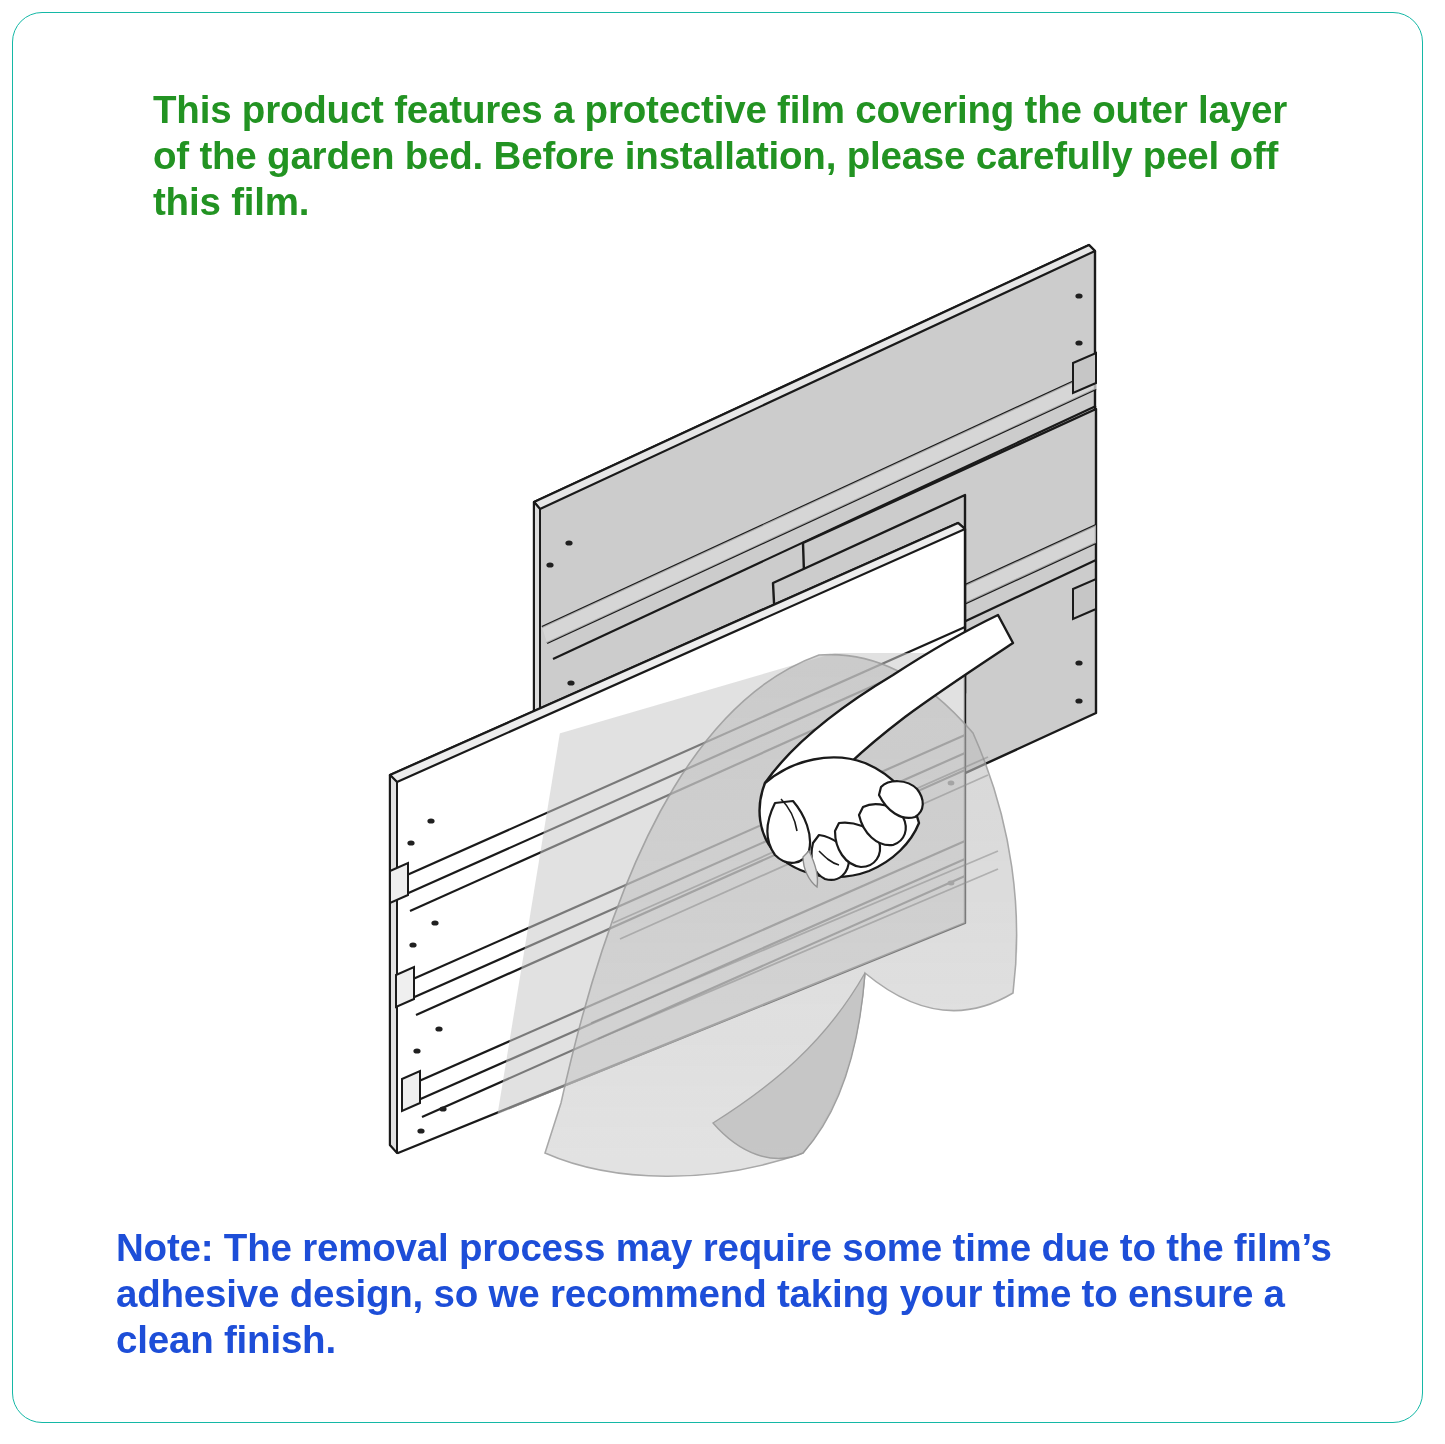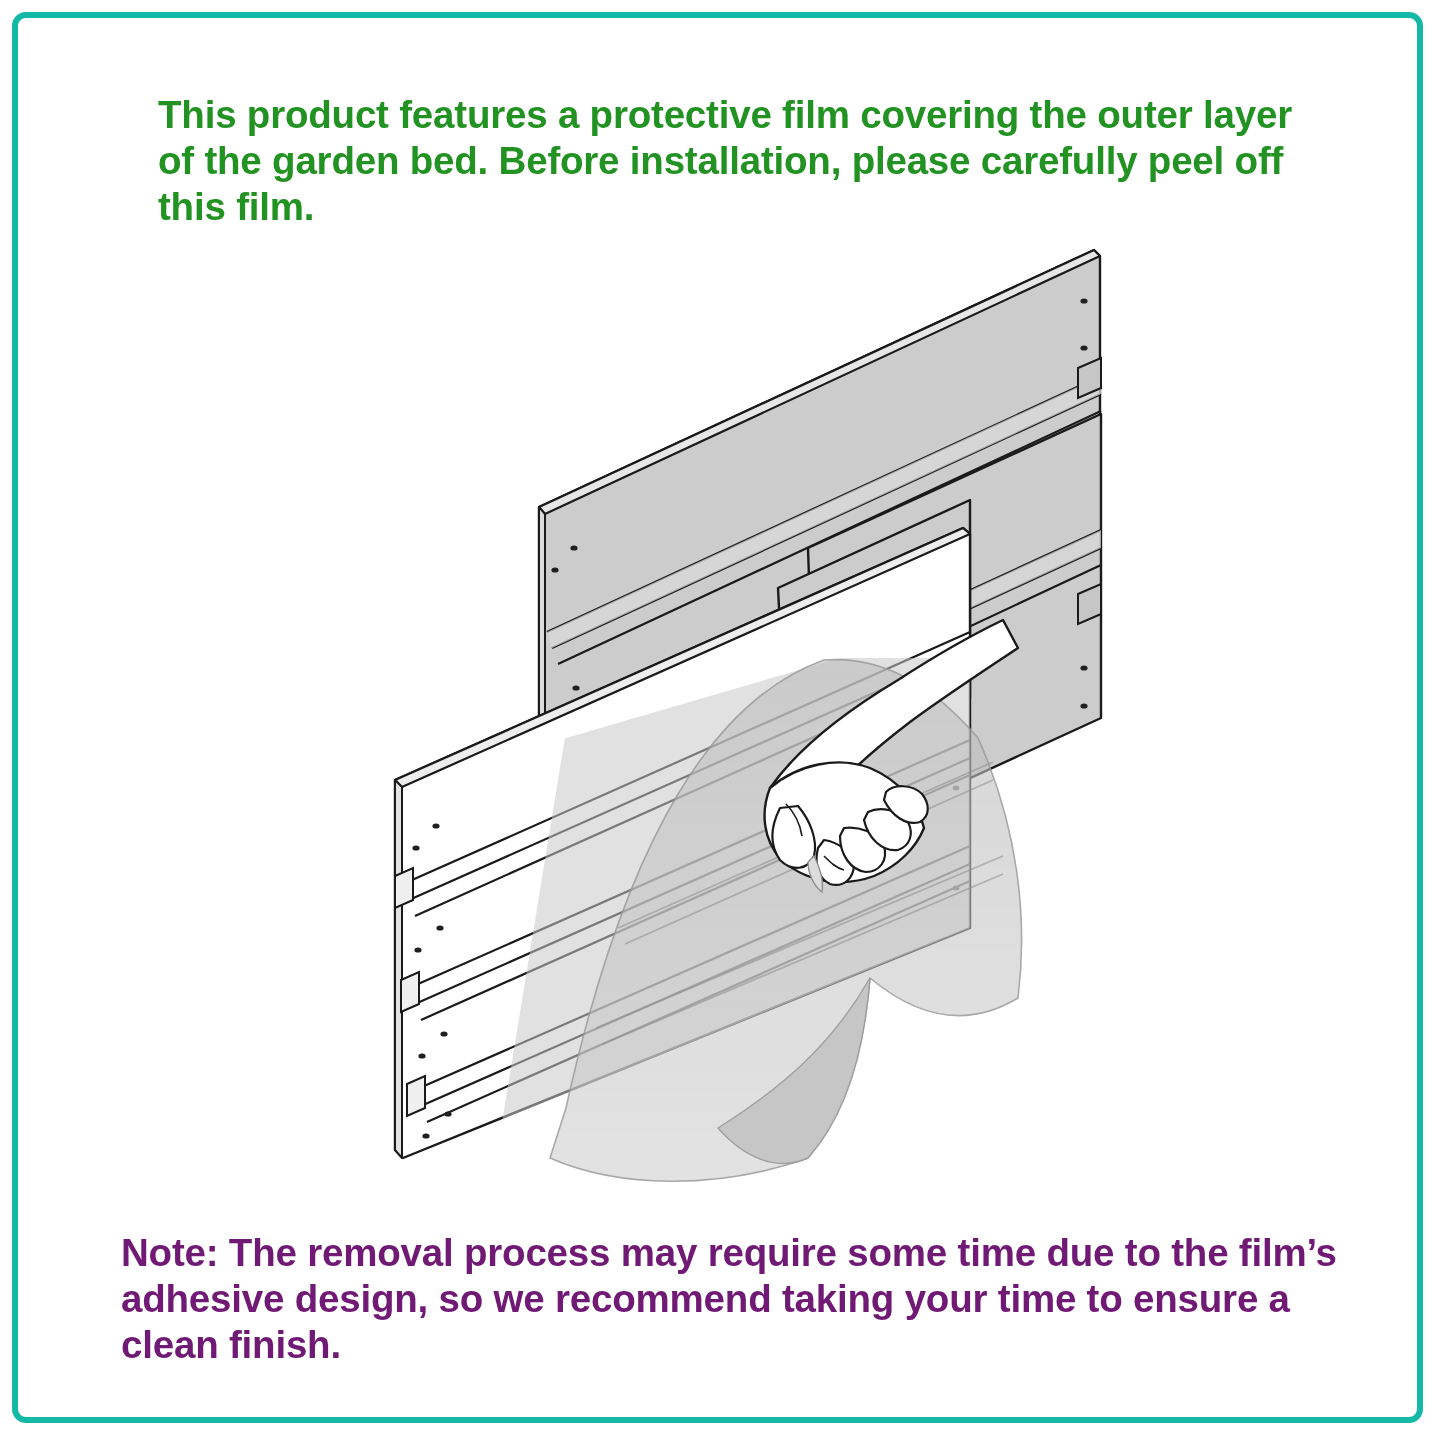--- a/index.html
+++ b/index.html
@@ -15,43 +15,43 @@
     background: #ffffff;
     overflow: hidden;
   }
   .card {
     position: absolute;
     left: 12px;
     top: 12px;
     width: 1411px;
     height: 1411px;
     background: #ffffff;
-    border: 6px solid #14b8a6;
-    border-radius: 14px;
+    border: 1px solid #14b8a6;
+    border-radius: 30px;
     box-sizing: border-box;
     overflow: hidden;
   }
   .headline {
     position: absolute;
     left: 140px;
     top: 74px;
     width: 1170px;
     color: #229322;
     font-size: 38.5px;
     font-weight: bold;
     line-height: 46px;
     letter-spacing: -0.2px;
     white-space: pre-wrap;
   }
   .note {
     position: absolute;
     left: 103px;
     top: 1212px;
     width: 1240px;
-    color: #701a75;
+    color: #1d4ed8;
     font-size: 38.5px;
     font-weight: bold;
     line-height: 46px;
     letter-spacing: -0.2px;
     white-space: pre-wrap;
   }
   .illustration {
     position: absolute;
     left: 0px;
     top: 210px;

